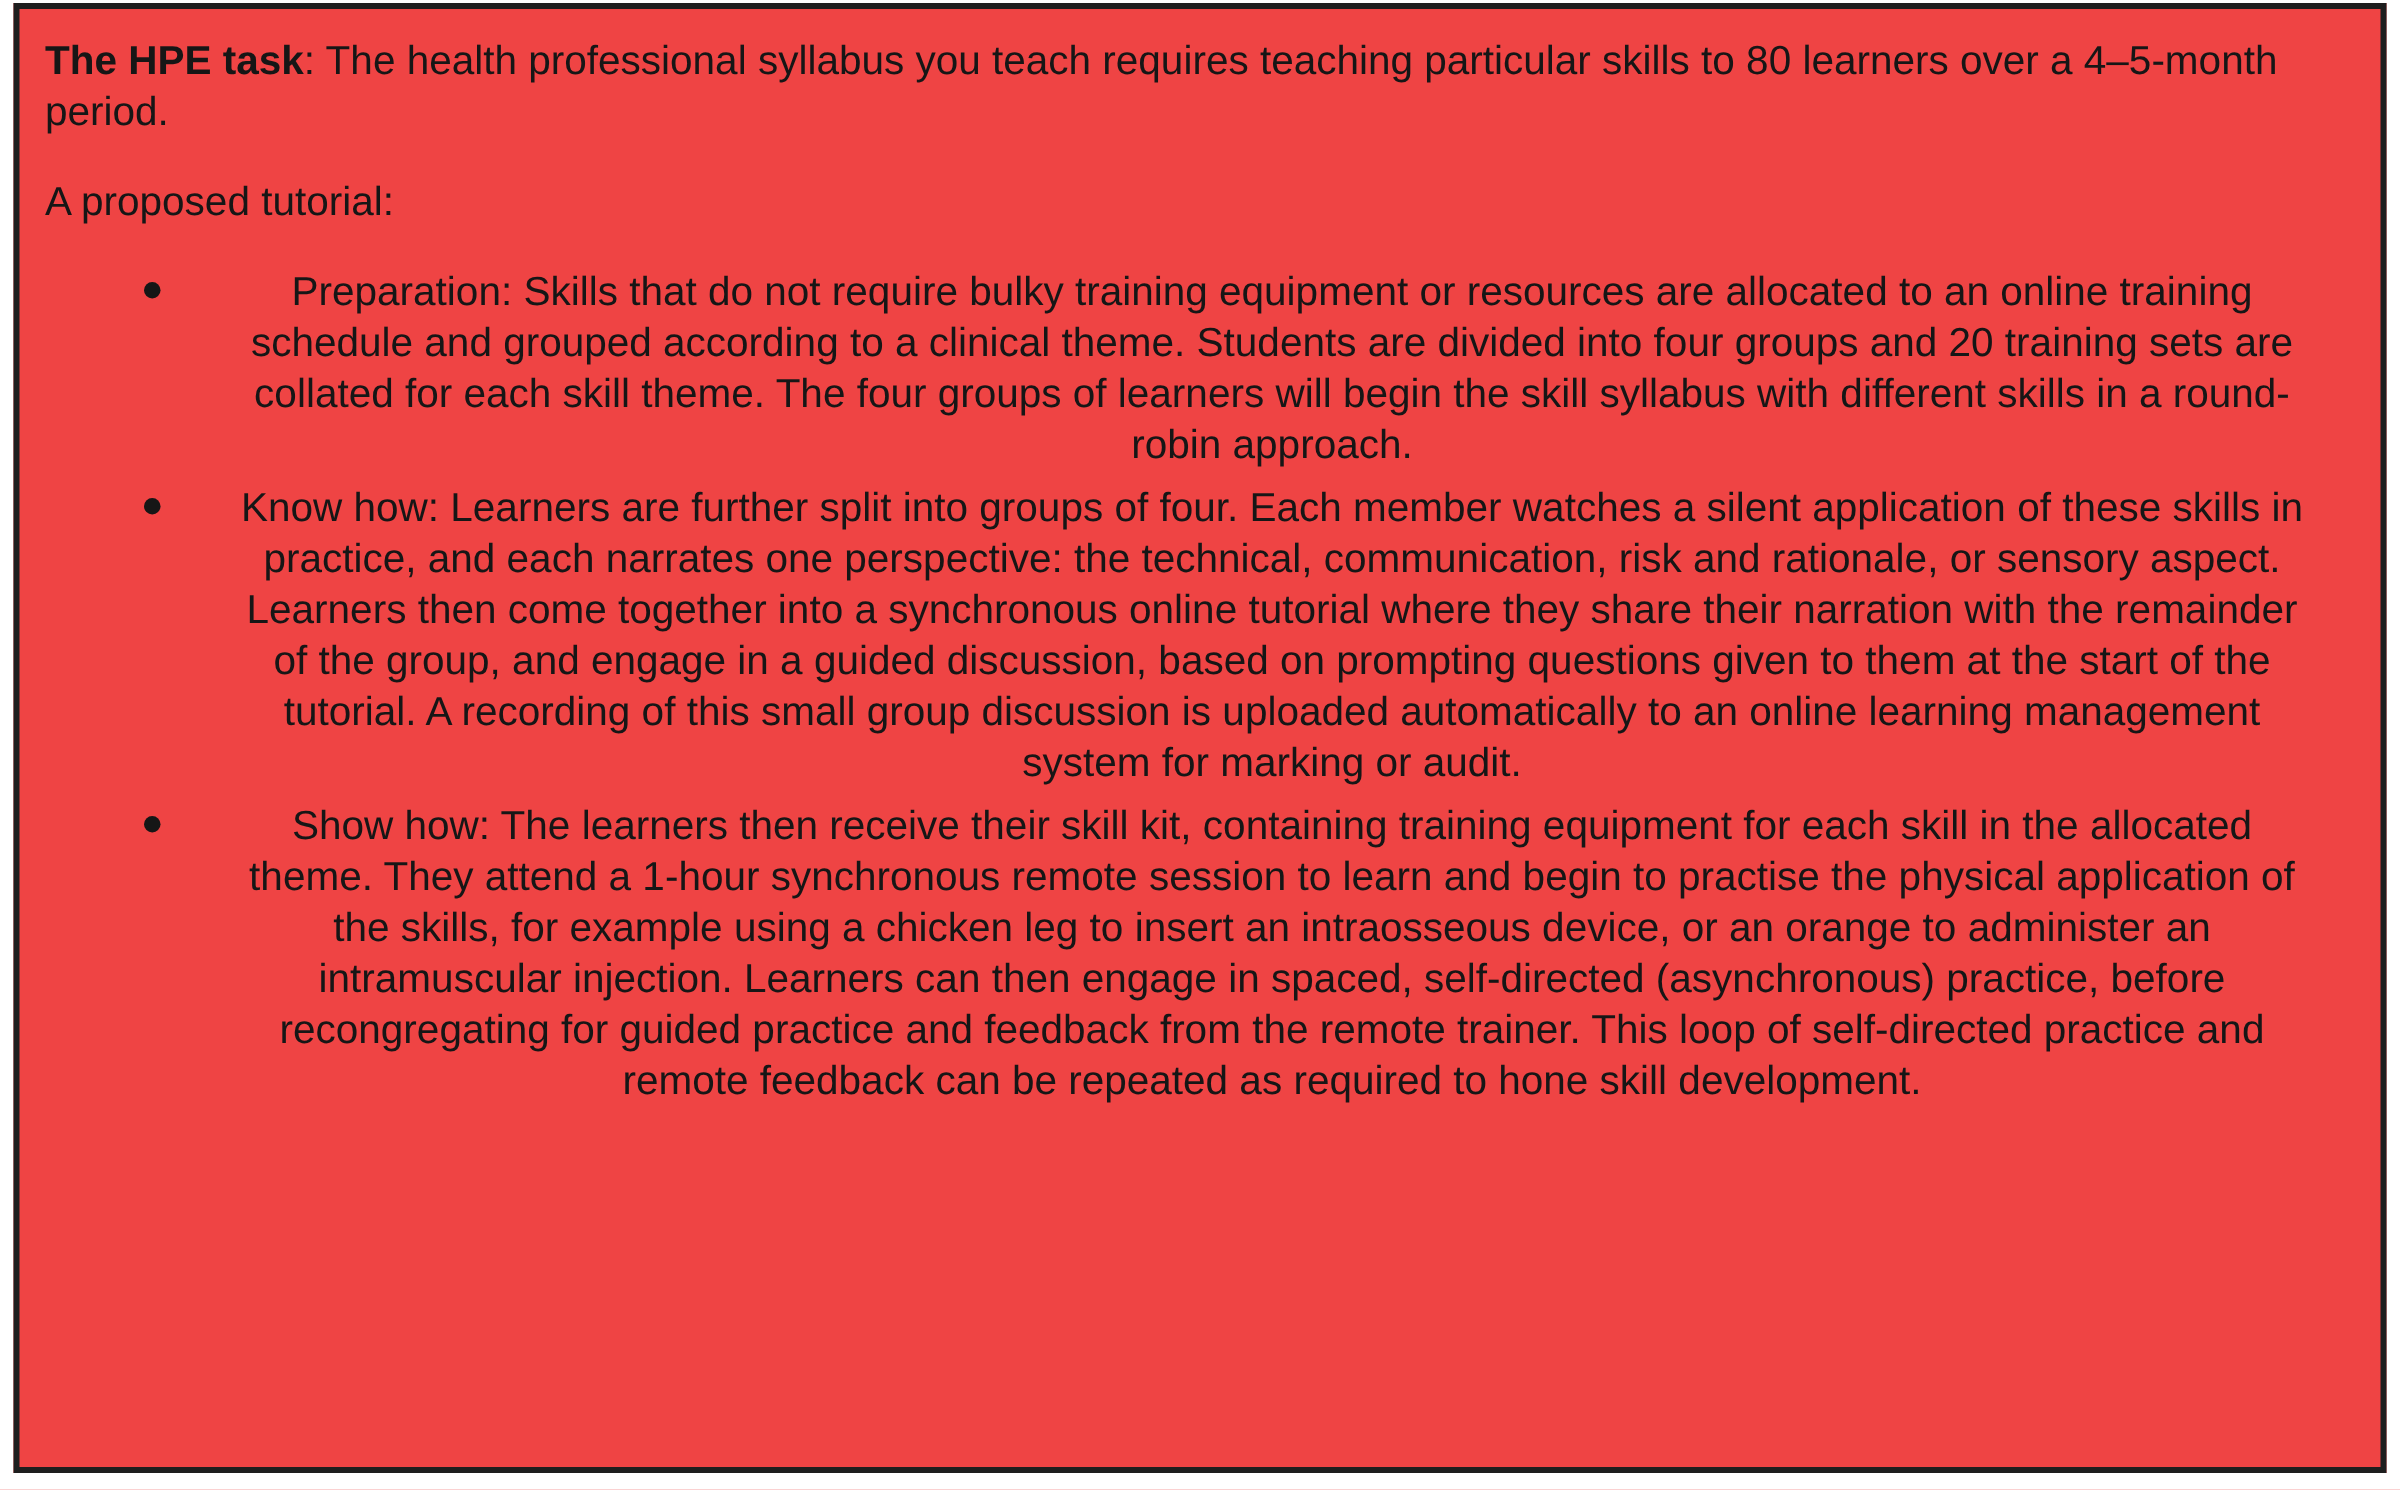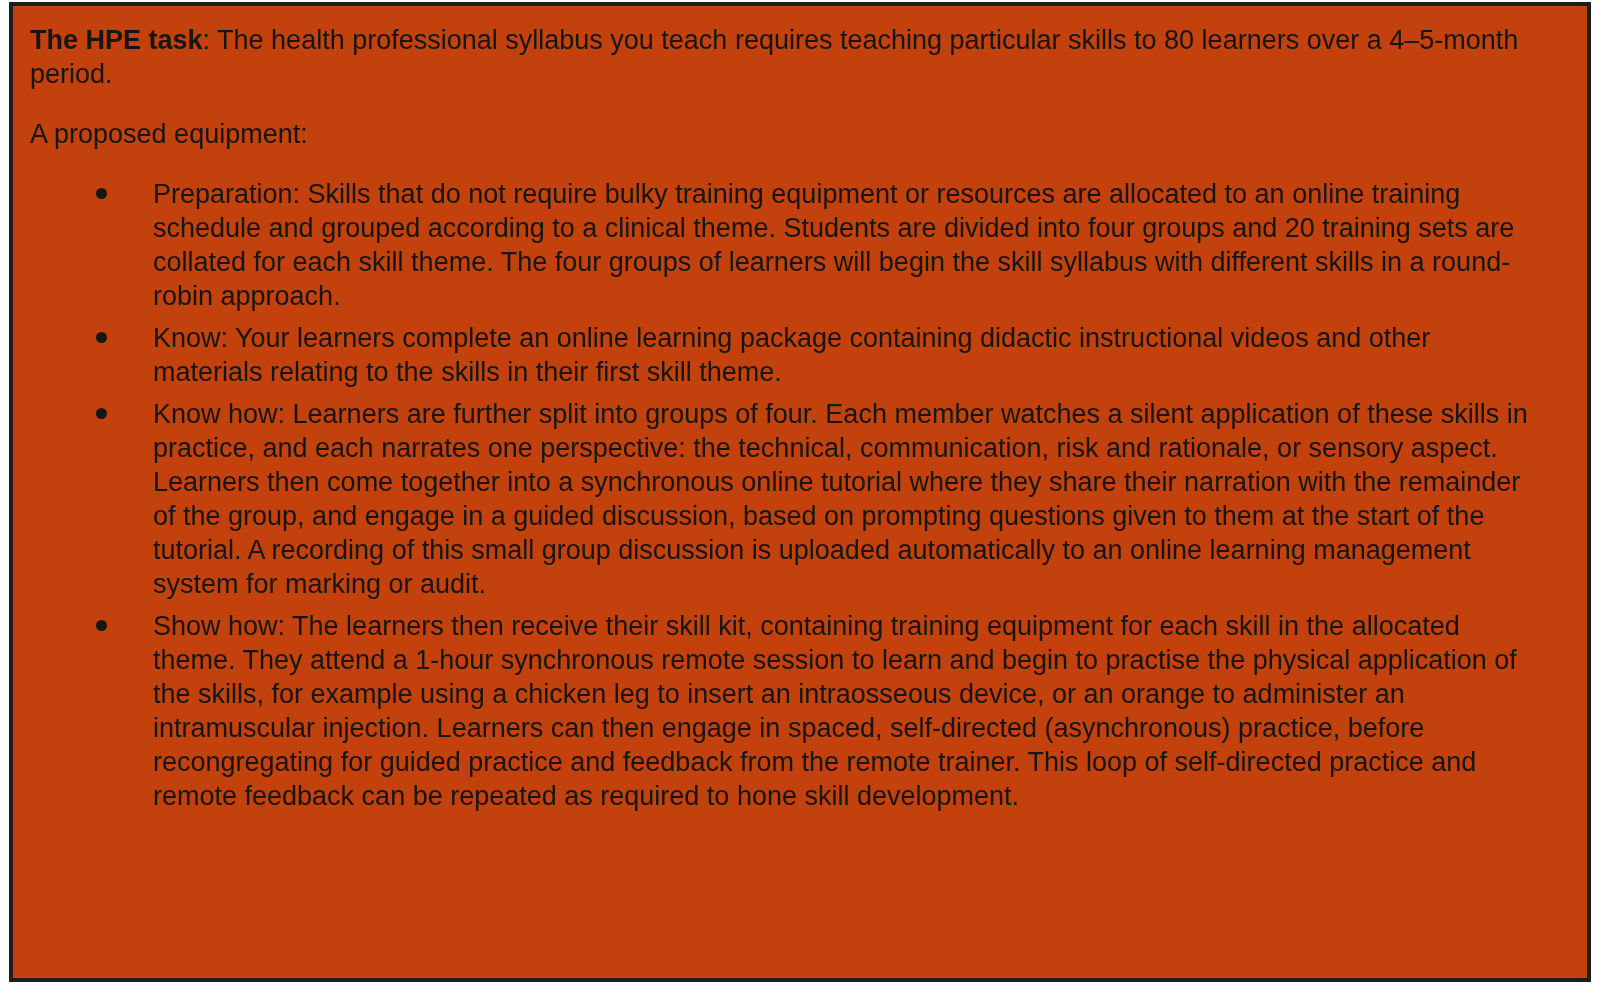--- a/index.html
+++ b/index.html
@@ -10,38 +10,39 @@
     background: #ffffff;
     overflow: hidden;
   }
   .task-box {
     position: absolute;
     left: 9px;
     top: 2px;
     right: 9px;
     bottom: 11px;
     border: 4px solid #1e1e1e;
-    background: #c2410c;
+    background: #ef4444;
     box-sizing: border-box;
     padding: 17px 44px 10px 17px;
     font-family: "Liberation Sans", "DejaVu Sans", sans-serif;
     font-size: 27px;
     line-height: 34px;
     color: #161616;
   }
   .task-box p {
     margin: 0 0 26px 0;
   }
   .lead-bold {
     font-weight: bold;
   }
   ul.solution-steps {
     list-style: none;
     margin: 0 0 26px 0;
     padding: 0;
+    text-align: center;
   }
   ul.solution-steps li {
     position: relative;
     padding-left: 123px;
   }
   ul.solution-steps li + li {
     margin-top: 8px;
   }
   ul.solution-steps li .bullet {
     position: absolute;
@@ -58,30 +59,26 @@
 </style>
 </head>
 <body>
 
 <div class="task-box">
 
   <p>
     <span class="lead-bold">The HPE task</span><span>: The health professional syllabus you teach requires teaching particular skills to 80 learners over a 4–5-month period.</span>
   </p>
 
-  <p>A proposed equipment:</p>
+  <p>A proposed tutorial:</p>
 
   <ul class="solution-steps">
     <li>
       <span class="bullet"></span>
       <span>Preparation: Skills that do not require bulky training equipment or resources are allocated to an online training schedule and grouped according to a clinical theme. Students are divided into four groups and 20 training sets are collated for each skill theme. The four groups of learners will begin the skill syllabus with different skills in a round-robin approach.</span>
-    </li>
-    <li>
-      <span class="bullet"></span>
-      <span>Know: Your learners complete an online learning package containing didactic instructional videos and other materials relating to the skills in their first skill theme.</span>
     </li>
     <li>
       <span class="bullet"></span>
       <span>Know how: Learners are further split into groups of four. Each member watches a silent application of these skills in practice, and each narrates one perspective: the technical, communication, risk and rationale, or sensory aspect. Learners then come together into a synchronous online tutorial where they share their narration with the remainder of the group, and engage in a guided discussion, based on prompting questions given to them at the start of the tutorial. A recording of this small group discussion is uploaded automatically to an online learning management system for marking or audit.</span>
     </li>
     <li>
       <span class="bullet"></span>
       <span>Show how: The learners then receive their skill kit, containing training equipment for each skill in the allocated theme. They attend a 1-hour synchronous remote session to learn and begin to practise the physical application of the skills, for example using a chicken leg to insert an intraosseous device, or an orange to administer an intramuscular injection. Learners can then engage in spaced, self-directed (asynchronous) practice, before recongregating for guided practice and feedback from the remote trainer. This loop of self-directed practice and remote feedback can be repeated as required to hone skill development.</span>
     </li>
   </ul>

